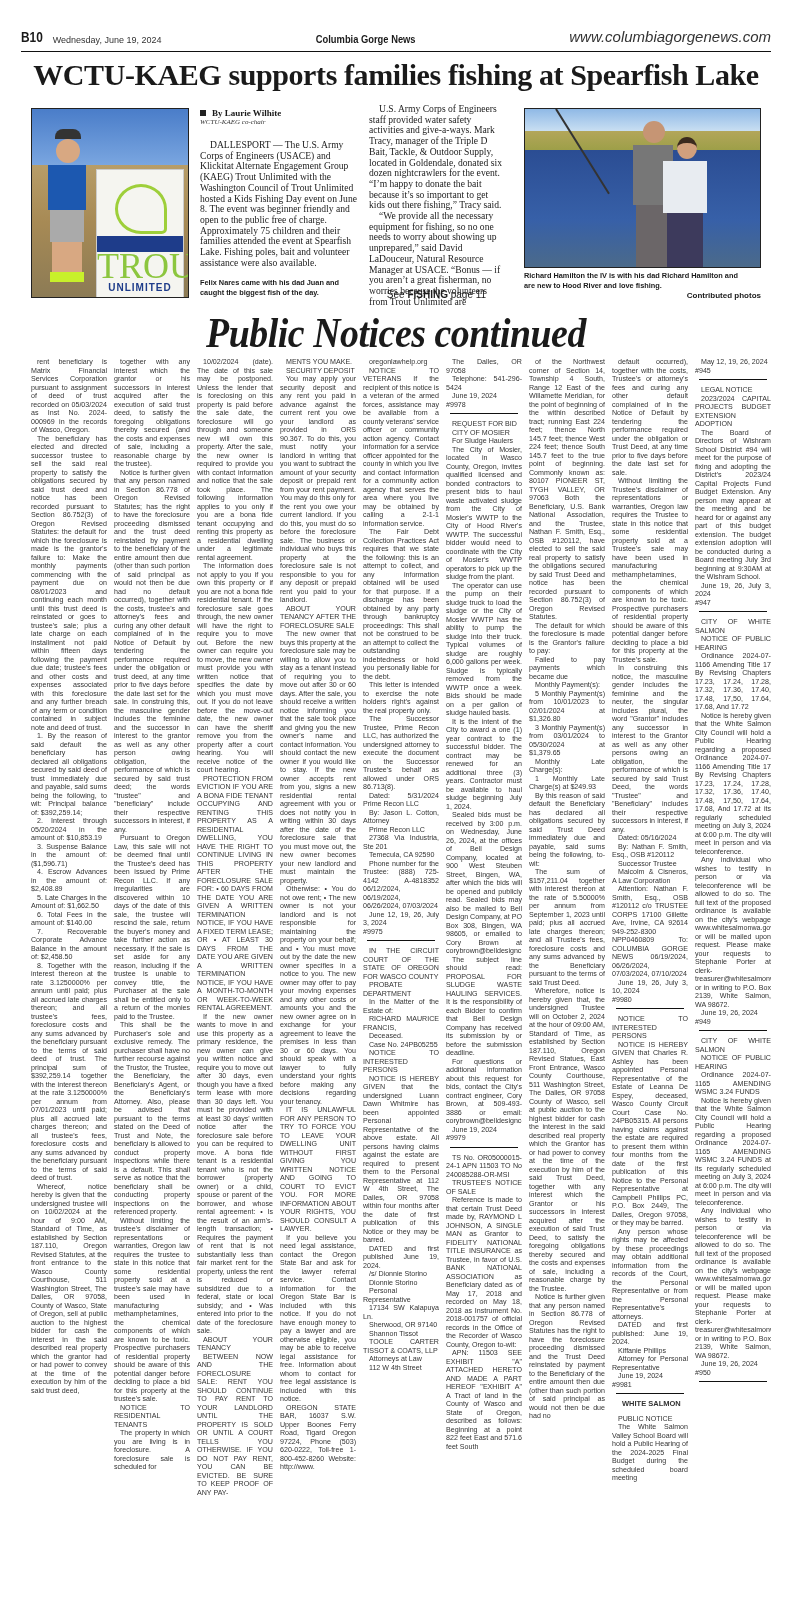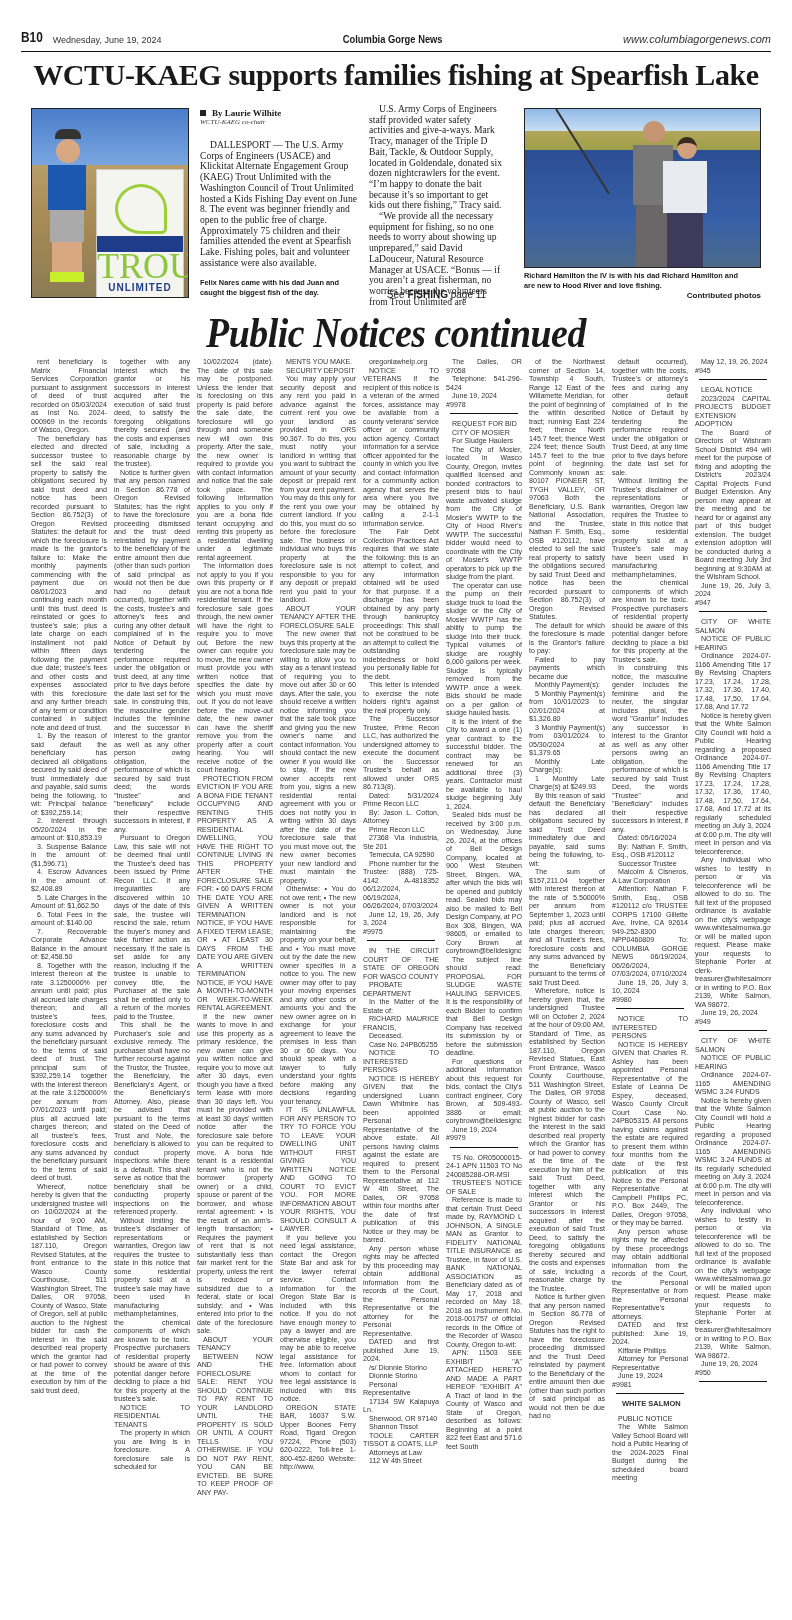--- a/index.html
+++ b/index.html
@@ -2,21 +2,21 @@
 <html><head>
 <meta charset="utf-8">
 <style>
 *{box-sizing:border-box;margin:0;padding:0}
 body{width:792px;height:1620px;background:#fff;font-family:"Liberation Sans",sans-serif;color:#1a1a1a;overflow:hidden;position:relative}
 .folio{position:absolute;left:21px;right:21px;top:30px;height:22px;border-bottom:1px solid #111;display:flex;align-items:flex-end;justify-content:space-between;padding-bottom:6px}
 .folio .pg{font-family:"Liberation Sans",sans-serif;font-weight:bold;font-size:14px;transform:scaleX(.85);transform-origin:left}
 .folio .date{font-size:9px;margin-left:6px;color:#333}
 .folio .left{display:flex;align-items:flex-end}
 .folio .paper{font-weight:bold;font-size:11px;transform:scaleX(.85)}
-.folio .url{font-size:11px;font-style:italic;color:#333}
+.folio .url{font-size:15px;font-style:italic;color:#333}
 .headline{position:absolute;left:21px;right:21px;top:58px;text-align:center;font-family:"Liberation Serif",serif;font-weight:bold;font-size:30px;letter-spacing:-.4px;line-height:34px}
 .photo1{position:absolute;left:31px;top:108px;width:158px;height:190px;border:1px solid #222;overflow:hidden;background:linear-gradient(#4a7dc9 0,#7aa6e0 30%,#b79d68 30%,#a78a55 60%,#8c7b55 100%)}
 .photo1 .sign{position:absolute;left:64px;top:60px;width:88px;height:130px;background:#f5f5f0;border:1px solid #ccc}
 .photo1 .fish{position:absolute;left:18px;top:14px;width:52px;height:50px;border:3px solid #9ecf3a;border-radius:50% 50% 10% 50%}
 .photo1 .water{position:absolute;left:0;right:0;top:66px;height:16px;background:#1e3c8a}
 .photo1 .trout{position:absolute;left:0;right:0;top:82px;text-align:left;color:#8cc63f;font-family:"Liberation Serif",serif;font-size:36px;line-height:28px}
 .photo1 .unl{position:absolute;left:0;right:0;top:112px;text-align:center;color:#1e3c8a;font-weight:bold;font-size:10px;letter-spacing:1px}
 .photo1 .kid{position:absolute;left:16px;top:20px;width:40px;height:150px}
 .photo1 .kid .head{width:24px;height:24px;border-radius:50%;background:#d8a882;margin-left:8px}
 .photo1 .kid .cap{width:26px;height:10px;background:#333;margin-left:7px;border-radius:8px 8px 0 0}
@@ -182,21 +182,20 @@
       <p class="num">#9975</p>
       <hr>
       <p>IN THE CIRCUIT COURT OF THE STATE OF OREGON FOR WASCO COUNTY</p>
       <p>PROBATE DEPARTMENT</p>
       <p>In the Matter of the Estate of:</p>
       <p>RICHARD MAURICE FRANCIS,</p>
       <p>Deceased.</p>
       <p>Case No. 24PB05255</p>
       <p>NOTICE TO INTERESTED PERSONS</p>
       <p>NOTICE IS HEREBY GIVEN that the undersigned Luann Dawn Whitmire has been appointed Personal Representative of the above estate. All persons having claims against the estate are required to present them to the Personal Representative at 112 W 4th Street, The Dalles, OR 97058 within four months after the date of first publication of this Notice or they may be barred.</p>
-      <p>Any person whose rights may be affected by this proceeding may obtain additional information from the records of the Court, the Personal Representative or the attorney for the Personal Representative.</p>
       <p>DATED and first published June 19, 2024.</p>
       <p>/s/ Dionnie Storino</p>
       <p>Dionnie Storino</p>
       <p>Personal Representative</p>
       <p>17134 SW Kalapuya Ln.</p>
       <p>Sherwood, OR 97140</p>
       <p>Shannon Tissot</p>
       <p>TOOLE CARTER TISSOT &amp; COATS, LLP</p>
       <p>Attorneys at Law</p>
       <p>112 W 4th Street</p>

